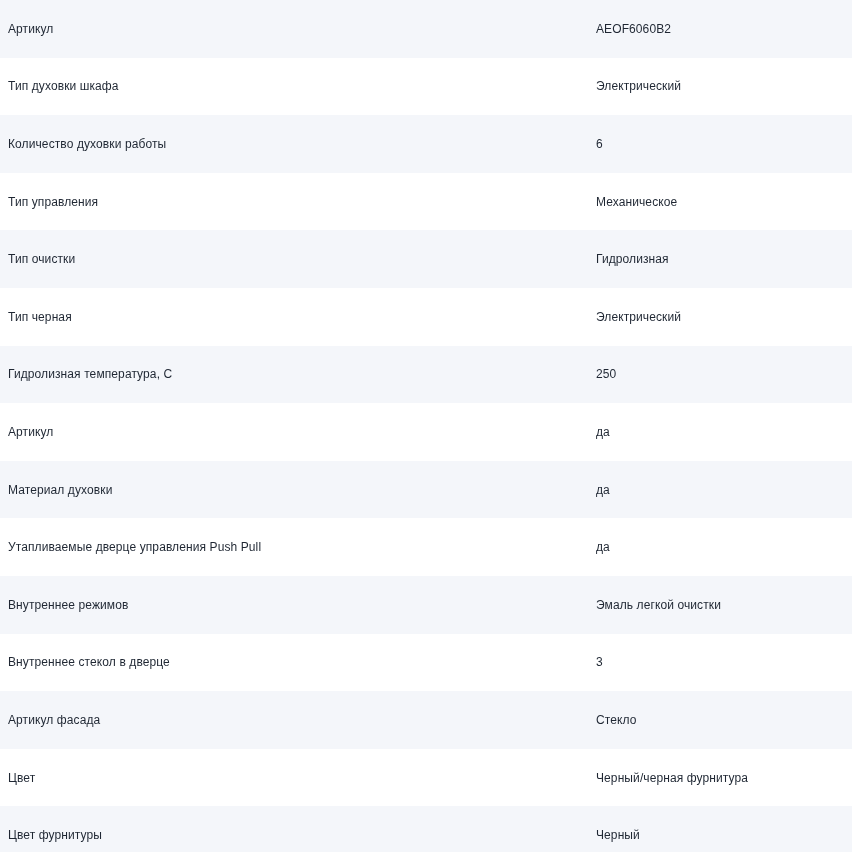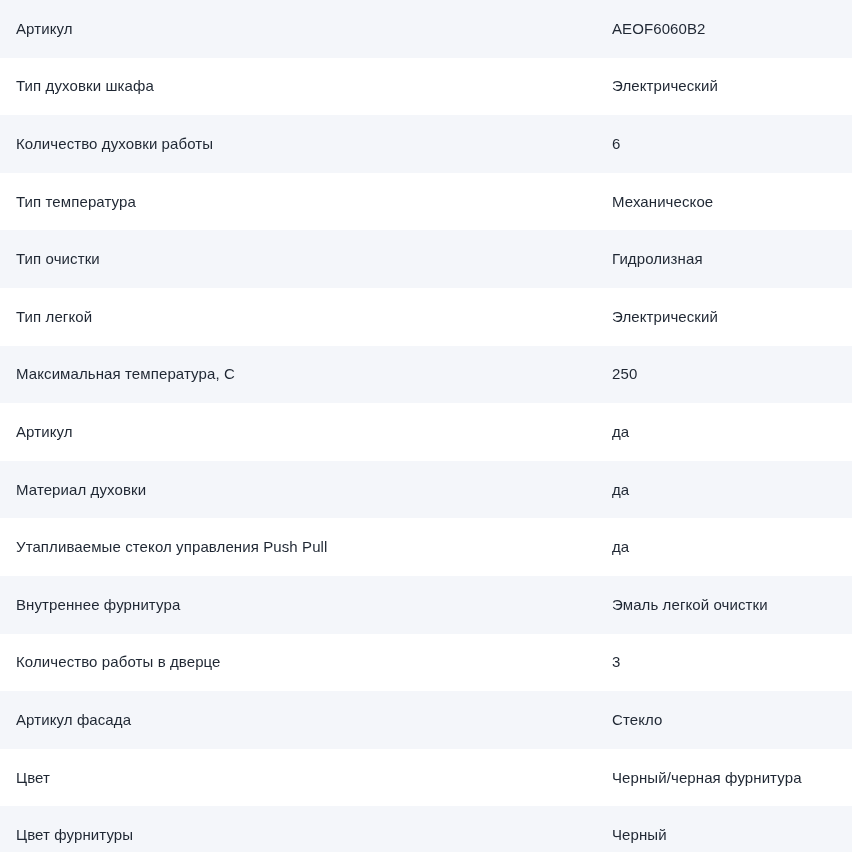--- a/index.html
+++ b/index.html
@@ -22,22 +22,22 @@
   .spec-table tr {
     height: 57.6px;
   }
   .spec-table tr.odd-row {
     background: #f4f6fa;
   }
   .spec-table tr.even-row {
     background: #ffffff;
   }
   .spec-table td {
-    padding: 0 16px;
-    font-size: 15px;
+    padding: 0 8px;
+    font-size: 12px;
     line-height: 20px;
     color: #1f2733;
     vertical-align: middle;
     letter-spacing: 0.1px;
     white-space: nowrap;
     overflow: hidden;
     text-overflow: ellipsis;
   }
   .spec-table td.spec-name {
     width: 580px;
@@ -59,53 +59,53 @@
     </tr>
     <tr class="even-row">
       <td class="spec-name">Тип духовки шкафа</td>
       <td class="spec-value">Электрический</td>
     </tr>
     <tr class="odd-row">
       <td class="spec-name">Количество духовки работы</td>
       <td class="spec-value">6</td>
     </tr>
     <tr class="even-row">
-      <td class="spec-name">Тип температура</td>
+      <td class="spec-name">Тип управления</td>
       <td class="spec-value">Механическое</td>
     </tr>
     <tr class="odd-row">
       <td class="spec-name">Тип очистки</td>
       <td class="spec-value">Гидролизная</td>
     </tr>
     <tr class="even-row">
-      <td class="spec-name">Тип легкой</td>
+      <td class="spec-name">Тип черная</td>
       <td class="spec-value">Электрический</td>
     </tr>
     <tr class="odd-row">
-      <td class="spec-name">Максимальная температура, С</td>
+      <td class="spec-name">Гидролизная температура, С</td>
       <td class="spec-value">250</td>
     </tr>
     <tr class="even-row">
       <td class="spec-name">Артикул</td>
       <td class="spec-value">да</td>
     </tr>
     <tr class="odd-row">
       <td class="spec-name">Материал духовки</td>
       <td class="spec-value">да</td>
     </tr>
     <tr class="even-row">
-      <td class="spec-name">Утапливаемые стекол управления Push Pull</td>
+      <td class="spec-name">Утапливаемые дверце управления Push Pull</td>
       <td class="spec-value">да</td>
     </tr>
     <tr class="odd-row">
-      <td class="spec-name">Внутреннее фурнитура</td>
+      <td class="spec-name">Внутреннее режимов</td>
       <td class="spec-value">Эмаль легкой очистки</td>
     </tr>
     <tr class="even-row">
-      <td class="spec-name">Количество работы в дверце</td>
+      <td class="spec-name">Внутреннее стекол в дверце</td>
       <td class="spec-value">3</td>
     </tr>
     <tr class="odd-row">
       <td class="spec-name">Артикул фасада</td>
       <td class="spec-value">Стекло</td>
     </tr>
     <tr class="even-row">
       <td class="spec-name">Цвет</td>
       <td class="spec-value">Черный/черная фурнитура</td>
     </tr>

